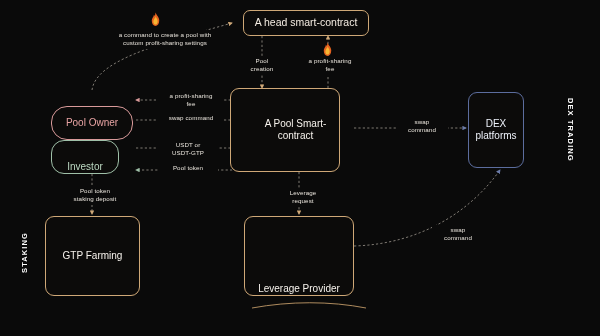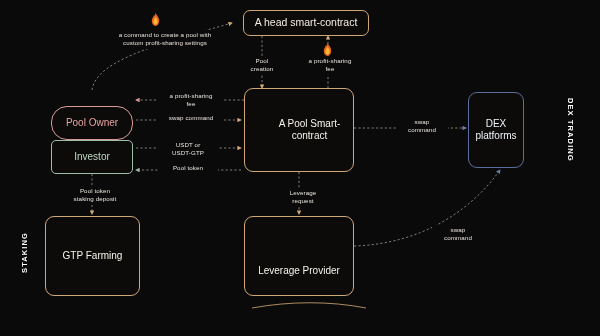--- a/index.html
+++ b/index.html
@@ -47,28 +47,29 @@
   }
   .node-pool-owner {
     left: 51px; top: 90px; width: 82px; height: 34px;
     border: 1.2px solid #d99a9a;
     color: #e8a3a3;
     font-size: 10px;
     border-radius: 16px;
     margin-top: 16px;
   }
   .node-investor {
-    left: 51px; top: 140px; width: 82px; height: 34px;
+    left: 51px; top: 140px; width: 68px; height: 34px;
     border: 1.2px solid #9fc0a8;
     color: #bcd9c2;
     font-size: 10px;
-    border-radius: 5px;
+    border-radius: 13px;
+    justify-content: flex-end;
   }
   .node-pool-sc {
-    left: 244px; top: 88px; width: 110px; height: 84px;
+    left: 230px; top: 88px; width: 110px; height: 84px;
     border: 1.2px solid #cfa877;
     font-size: 10px;
     color: #f6f2ec;
     border-radius: 9px;
     padding-left: 21px;
   }
   .node-dex {
     left: 468px; top: 92px; width: 56px; height: 76px;
     border: 1.2px solid #5c6d9e;
     font-size: 10px;
@@ -81,21 +82,21 @@
     font-size: 10px;
     color: #f6f2ec;
     border-radius: 9px;
   }
   .node-leverage {
     left: 244px; top: 216px; width: 110px; height: 80px;
     border: 1.2px solid #cfa877;
     font-size: 10px;
     color: #f6f2ec;
     border-radius: 9px;
-    justify-content: center;
+    justify-content: flex-end;
     padding-top: 30px;
   }
   .node-title-line { display: block; }
 
   .edge-label {
     position: absolute;
     color: #e9e4dc;
     font-size: 6.2px;
     line-height: 1.35;
     text-align: center;

